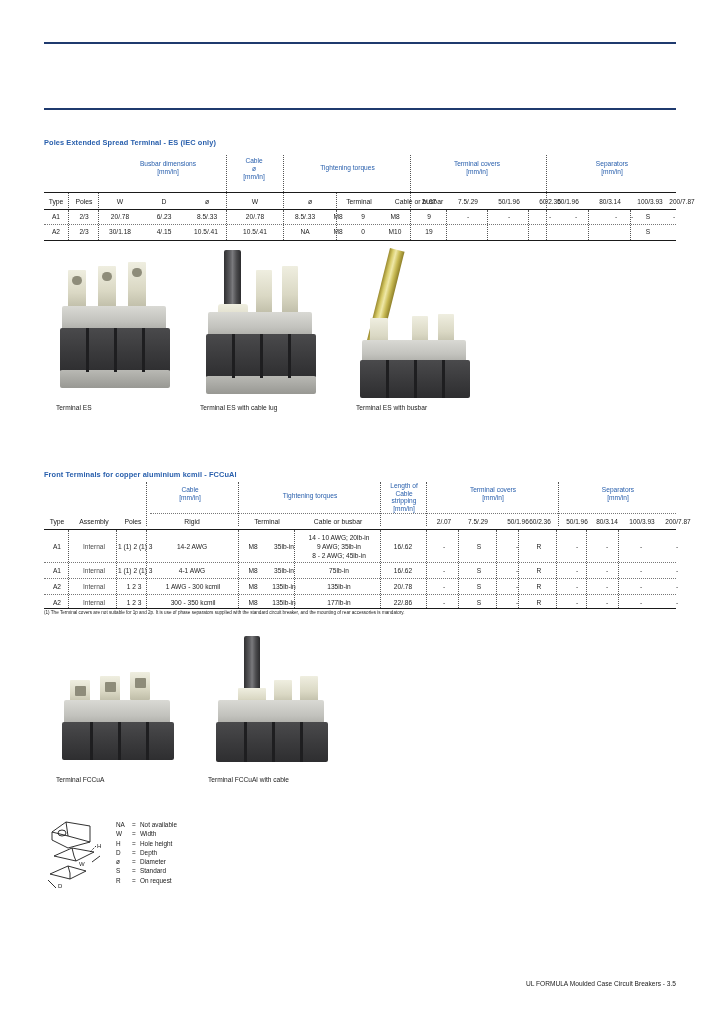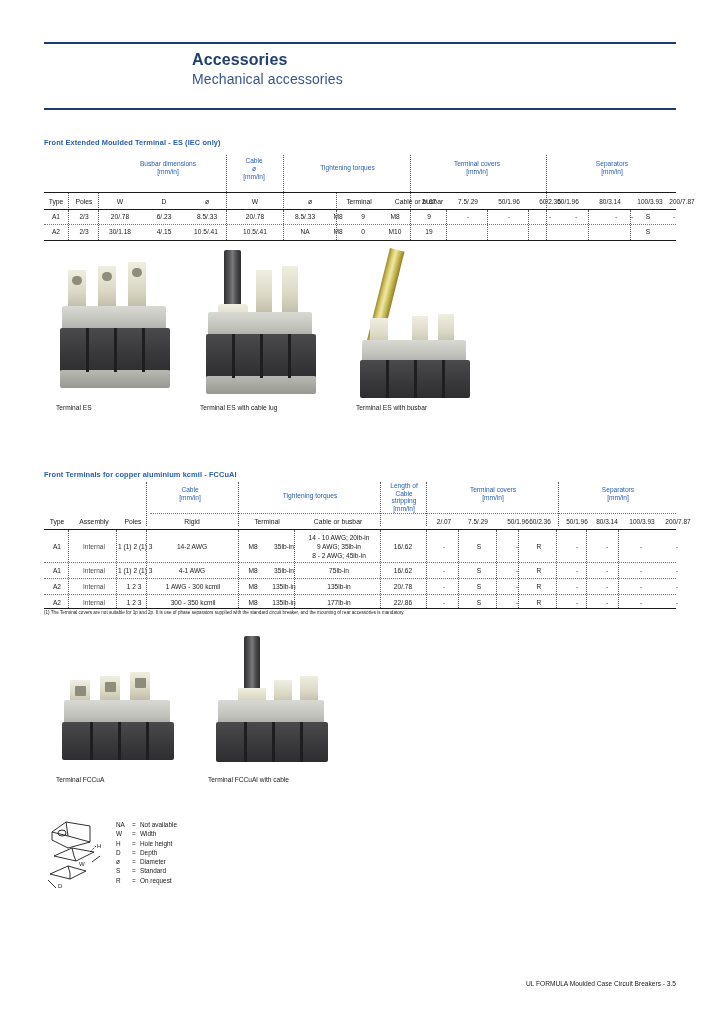--- a/index.html
+++ b/index.html
@@ -50,27 +50,23 @@
 
   .footer{position:absolute;right:44px;top:980px;font-size:6.6px;color:#1a1a1a;}
   .footnote{position:absolute;left:44px;top:610px;font-size:4.6px;color:#1a1a1a;white-space:nowrap;}
 </style>
 </head>
 <body>
 
 <div class="page">
 
   <div class="rule" id="head-rule-top"></div>
-  <div class="head-block">
-    <div class="head-title">Accessories</div>
-    <div class="head-sub">Mechanical accessories</div>
-  </div>
   <div class="rule" id="head-rule-bot"></div>
 
-  <div class="sect-title" id="sect1-title">Front Extended Moulded Terminal - ES (IEC only)</div>
+  <div class="sect-title" id="sect1-title">Poles Extended Spread Terminal - ES (IEC only)</div>
 
   <div>
 
     <div class="grp" style="left:108px;top:160px;width:120px;">
       <div>Busbar dimensions</div>
       <div>[mm/in]</div>
     </div>
     <div class="grp" style="left:228px;top:157px;width:52px;">
       <div>Cable</div>
       <div>ø</div>

